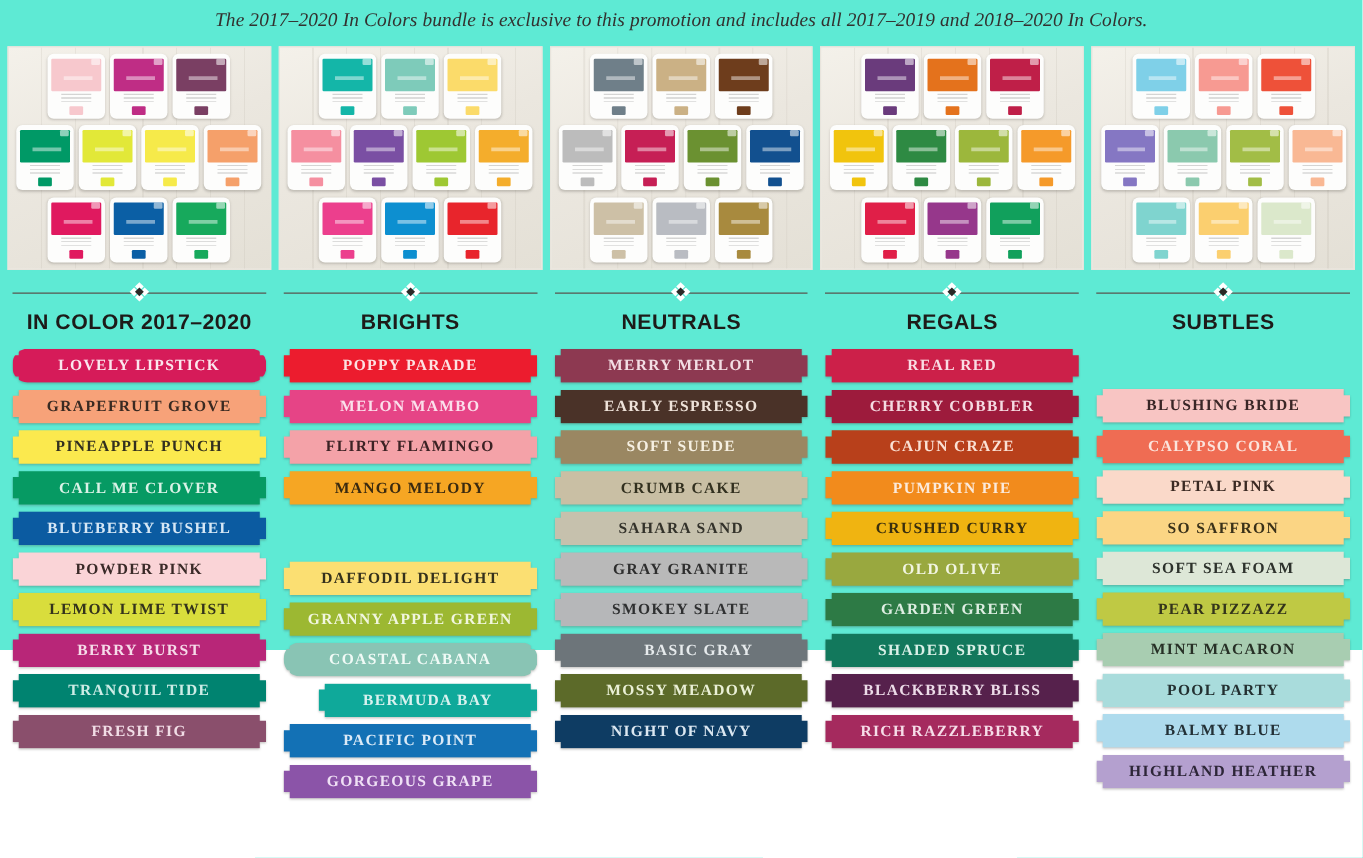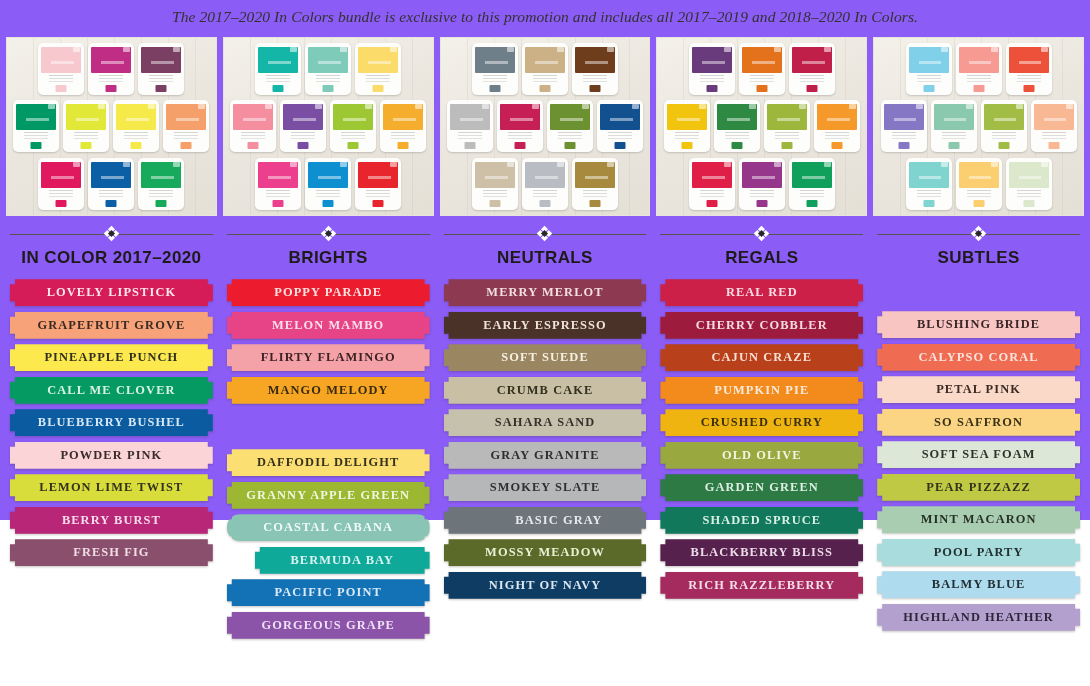--- a/index.html
+++ b/index.html
@@ -13,21 +13,21 @@
     width: 1090px;
     height: 686px;
     font-family: "Liberation Serif", "DejaVu Serif", serif;
     overflow: hidden;
   }
 
   #page {
     width: 1090px;
     height: 520px;
     position: relative;
-    background: #8b5cf6;
+    background: #5eead4;
   }
 
   
   .intro {
     width: 1090px;
     text-align: center;
     font-family: "Liberation Serif", "DejaVu Serif", serif;
     font-style: italic;
     font-size: 15.5px;
     color: #33312f;
@@ -291,21 +291,21 @@
           </div>
         </div>
       </div>
       <div class="divider">
         <div class="rule"></div>
         <div class="diamond"></div>
       </div>
       <div class="col-title">IN COLOR 2017–2020</div>
       <div class="swatches">
           <div class="shadowwrap">
-            <div class="swatch" style="background: rgb(214, 27, 89); color: rgb(251, 231, 238);">
+            <div class="swatch" style="background: rgb(214, 27, 89); color: rgb(251, 231, 238); border-radius: 12px;">
               <span class="label">LOVELY LIPSTICK</span>
             </div>
           </div>
           <div class="shadowwrap">
             <div class="swatch" style="background: rgb(247, 162, 121); color: rgb(58, 42, 34);">
               <span class="label">GRAPEFRUIT GROVE</span>
             </div>
           </div>
           <div class="shadowwrap">
             <div class="swatch" style="background: rgb(251, 233, 78); color: rgb(51, 48, 31);">
@@ -328,20 +328,25 @@
             </div>
           </div>
           <div class="shadowwrap">
             <div class="swatch" style="background: rgb(217, 221, 60); color: rgb(51, 50, 28);">
               <span class="label">LEMON LIME TWIST</span>
             </div>
           </div>
           <div class="shadowwrap">
             <div class="swatch" style="background: rgb(184, 38, 120); color: rgb(246, 219, 233);">
               <span class="label">BERRY BURST</span>
+            </div>
+          </div>
+          <div class="shadowwrap">
+            <div class="swatch" style="background: rgb(0, 131, 112); color: rgb(205, 236, 230);">
+              <span class="label">TRANQUIL TIDE</span>
             </div>
           </div>
           <div class="shadowwrap">
             <div class="swatch" style="background: rgb(138, 79, 108); color: rgb(241, 221, 230);">
               <span class="label">FRESH FIG</span>
             </div>
           </div>
         </div>
     </div>
 

